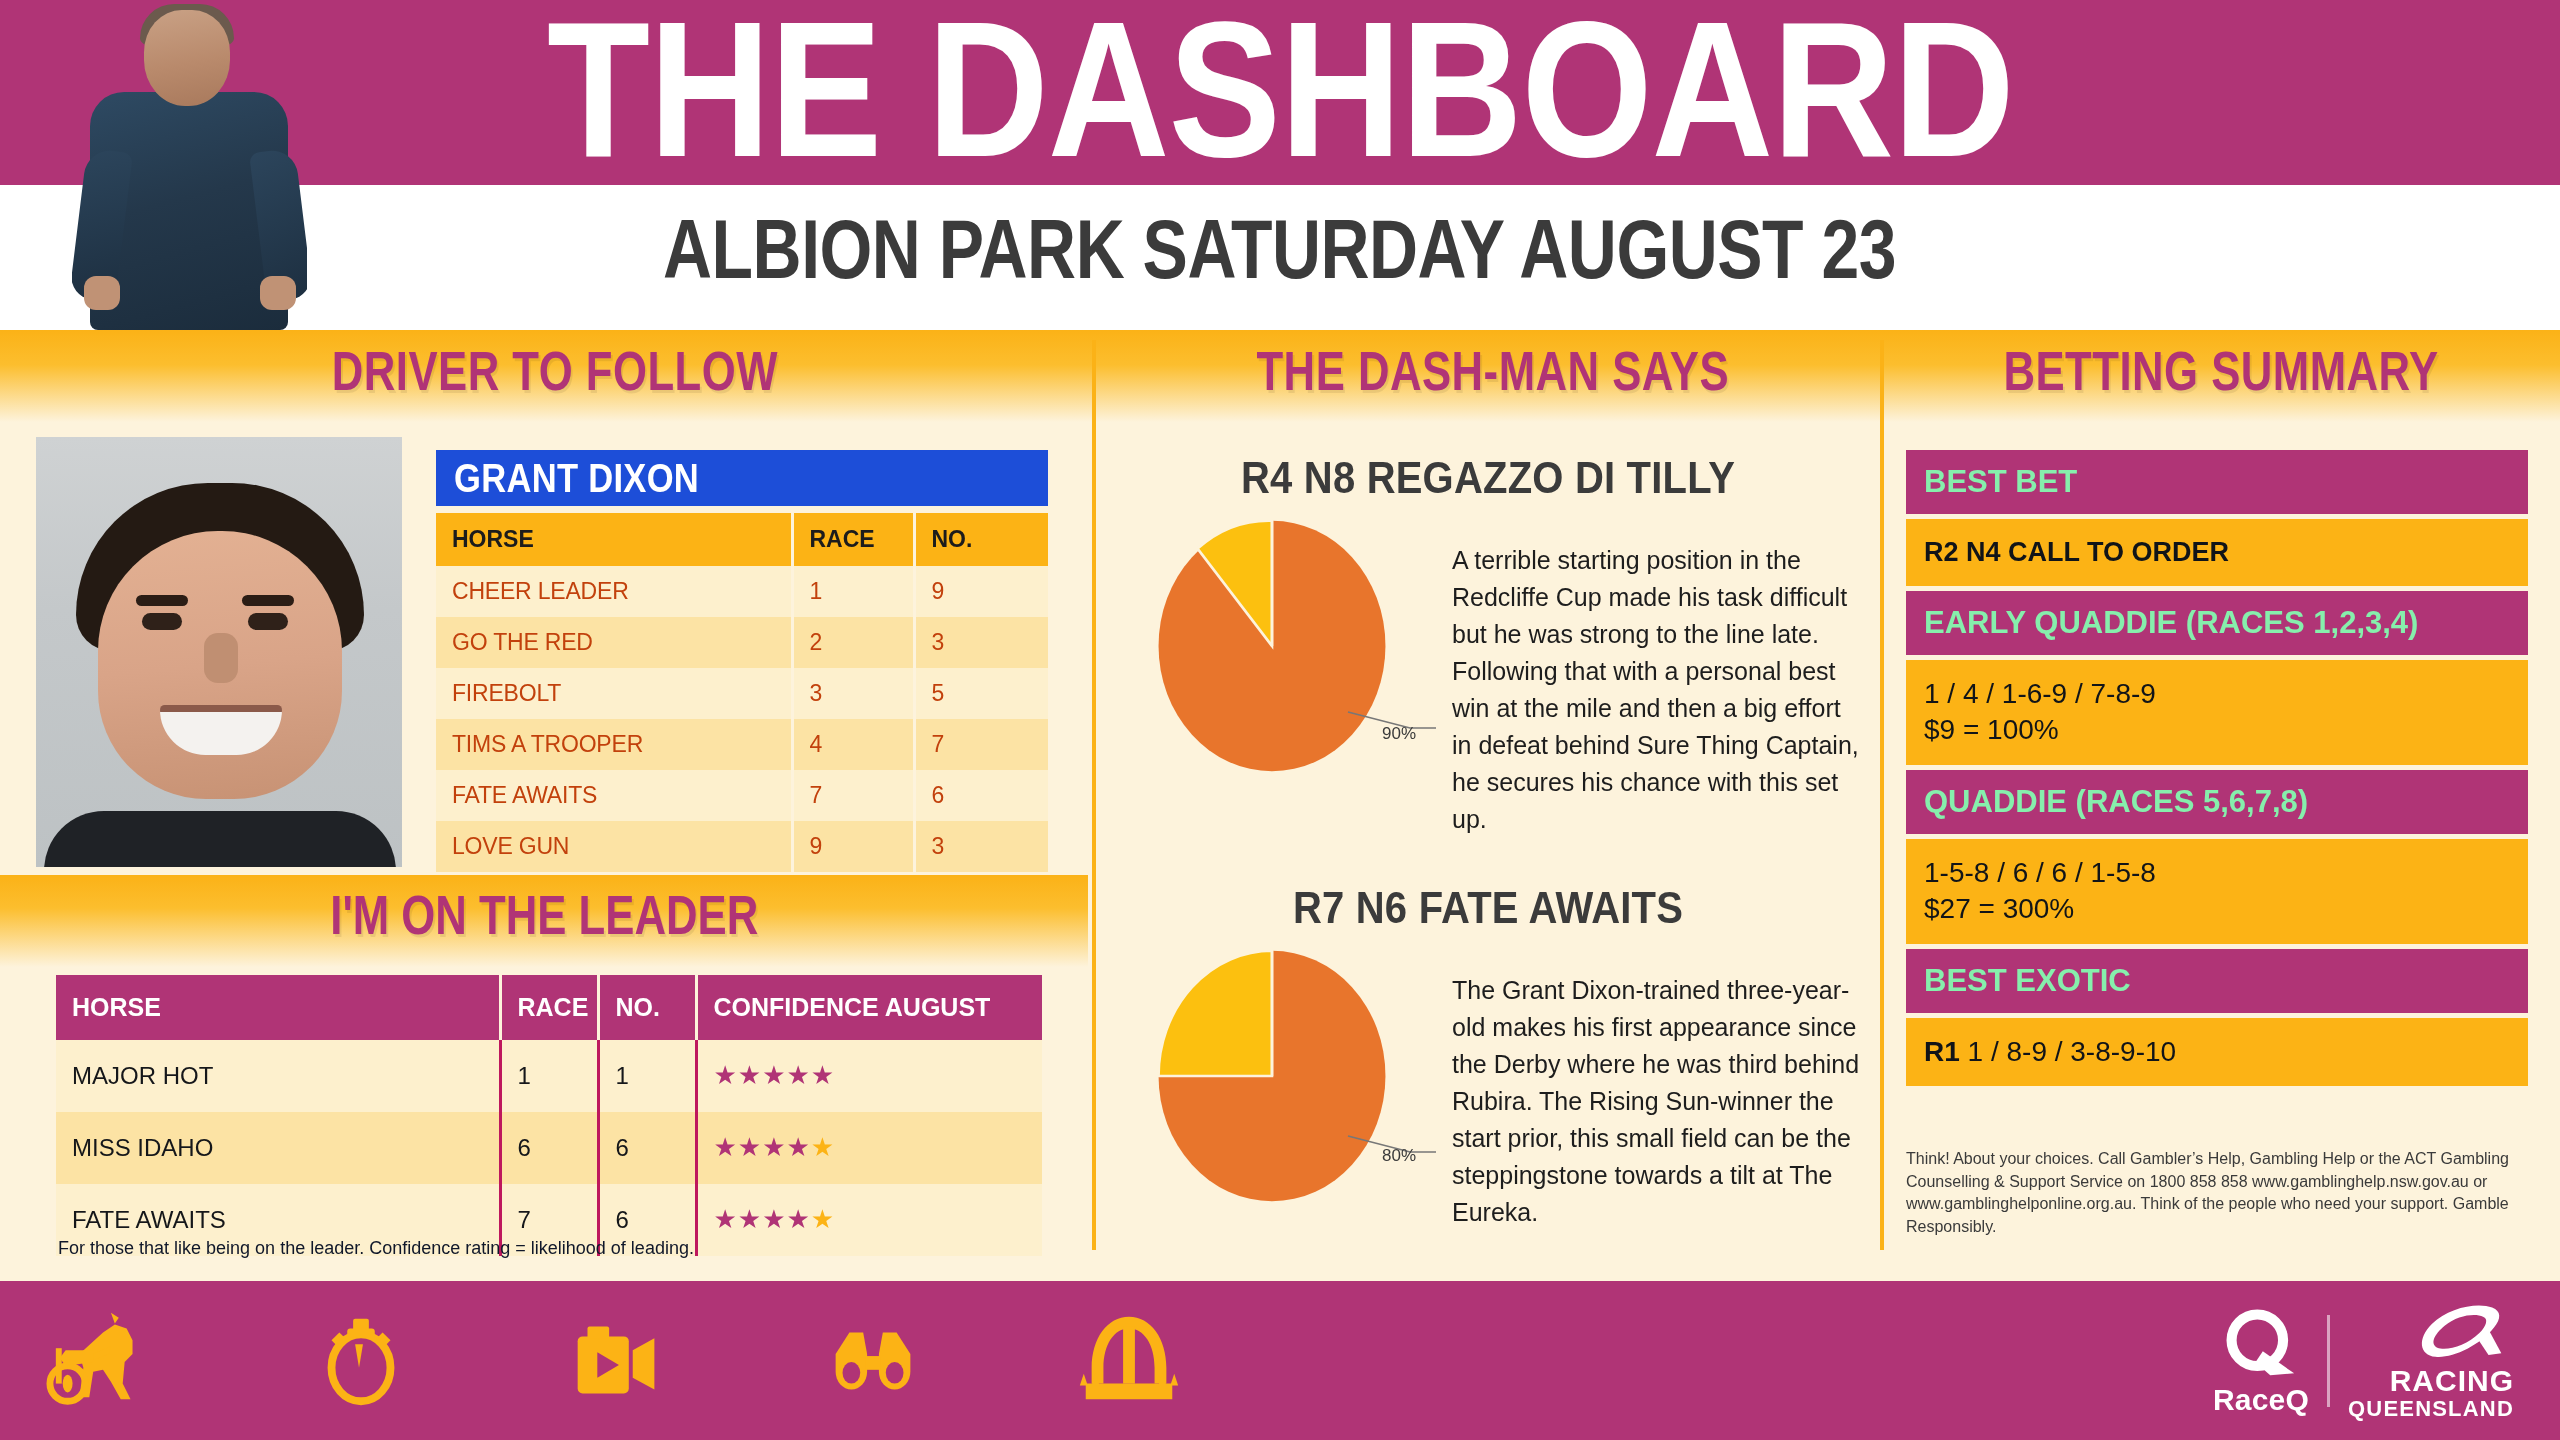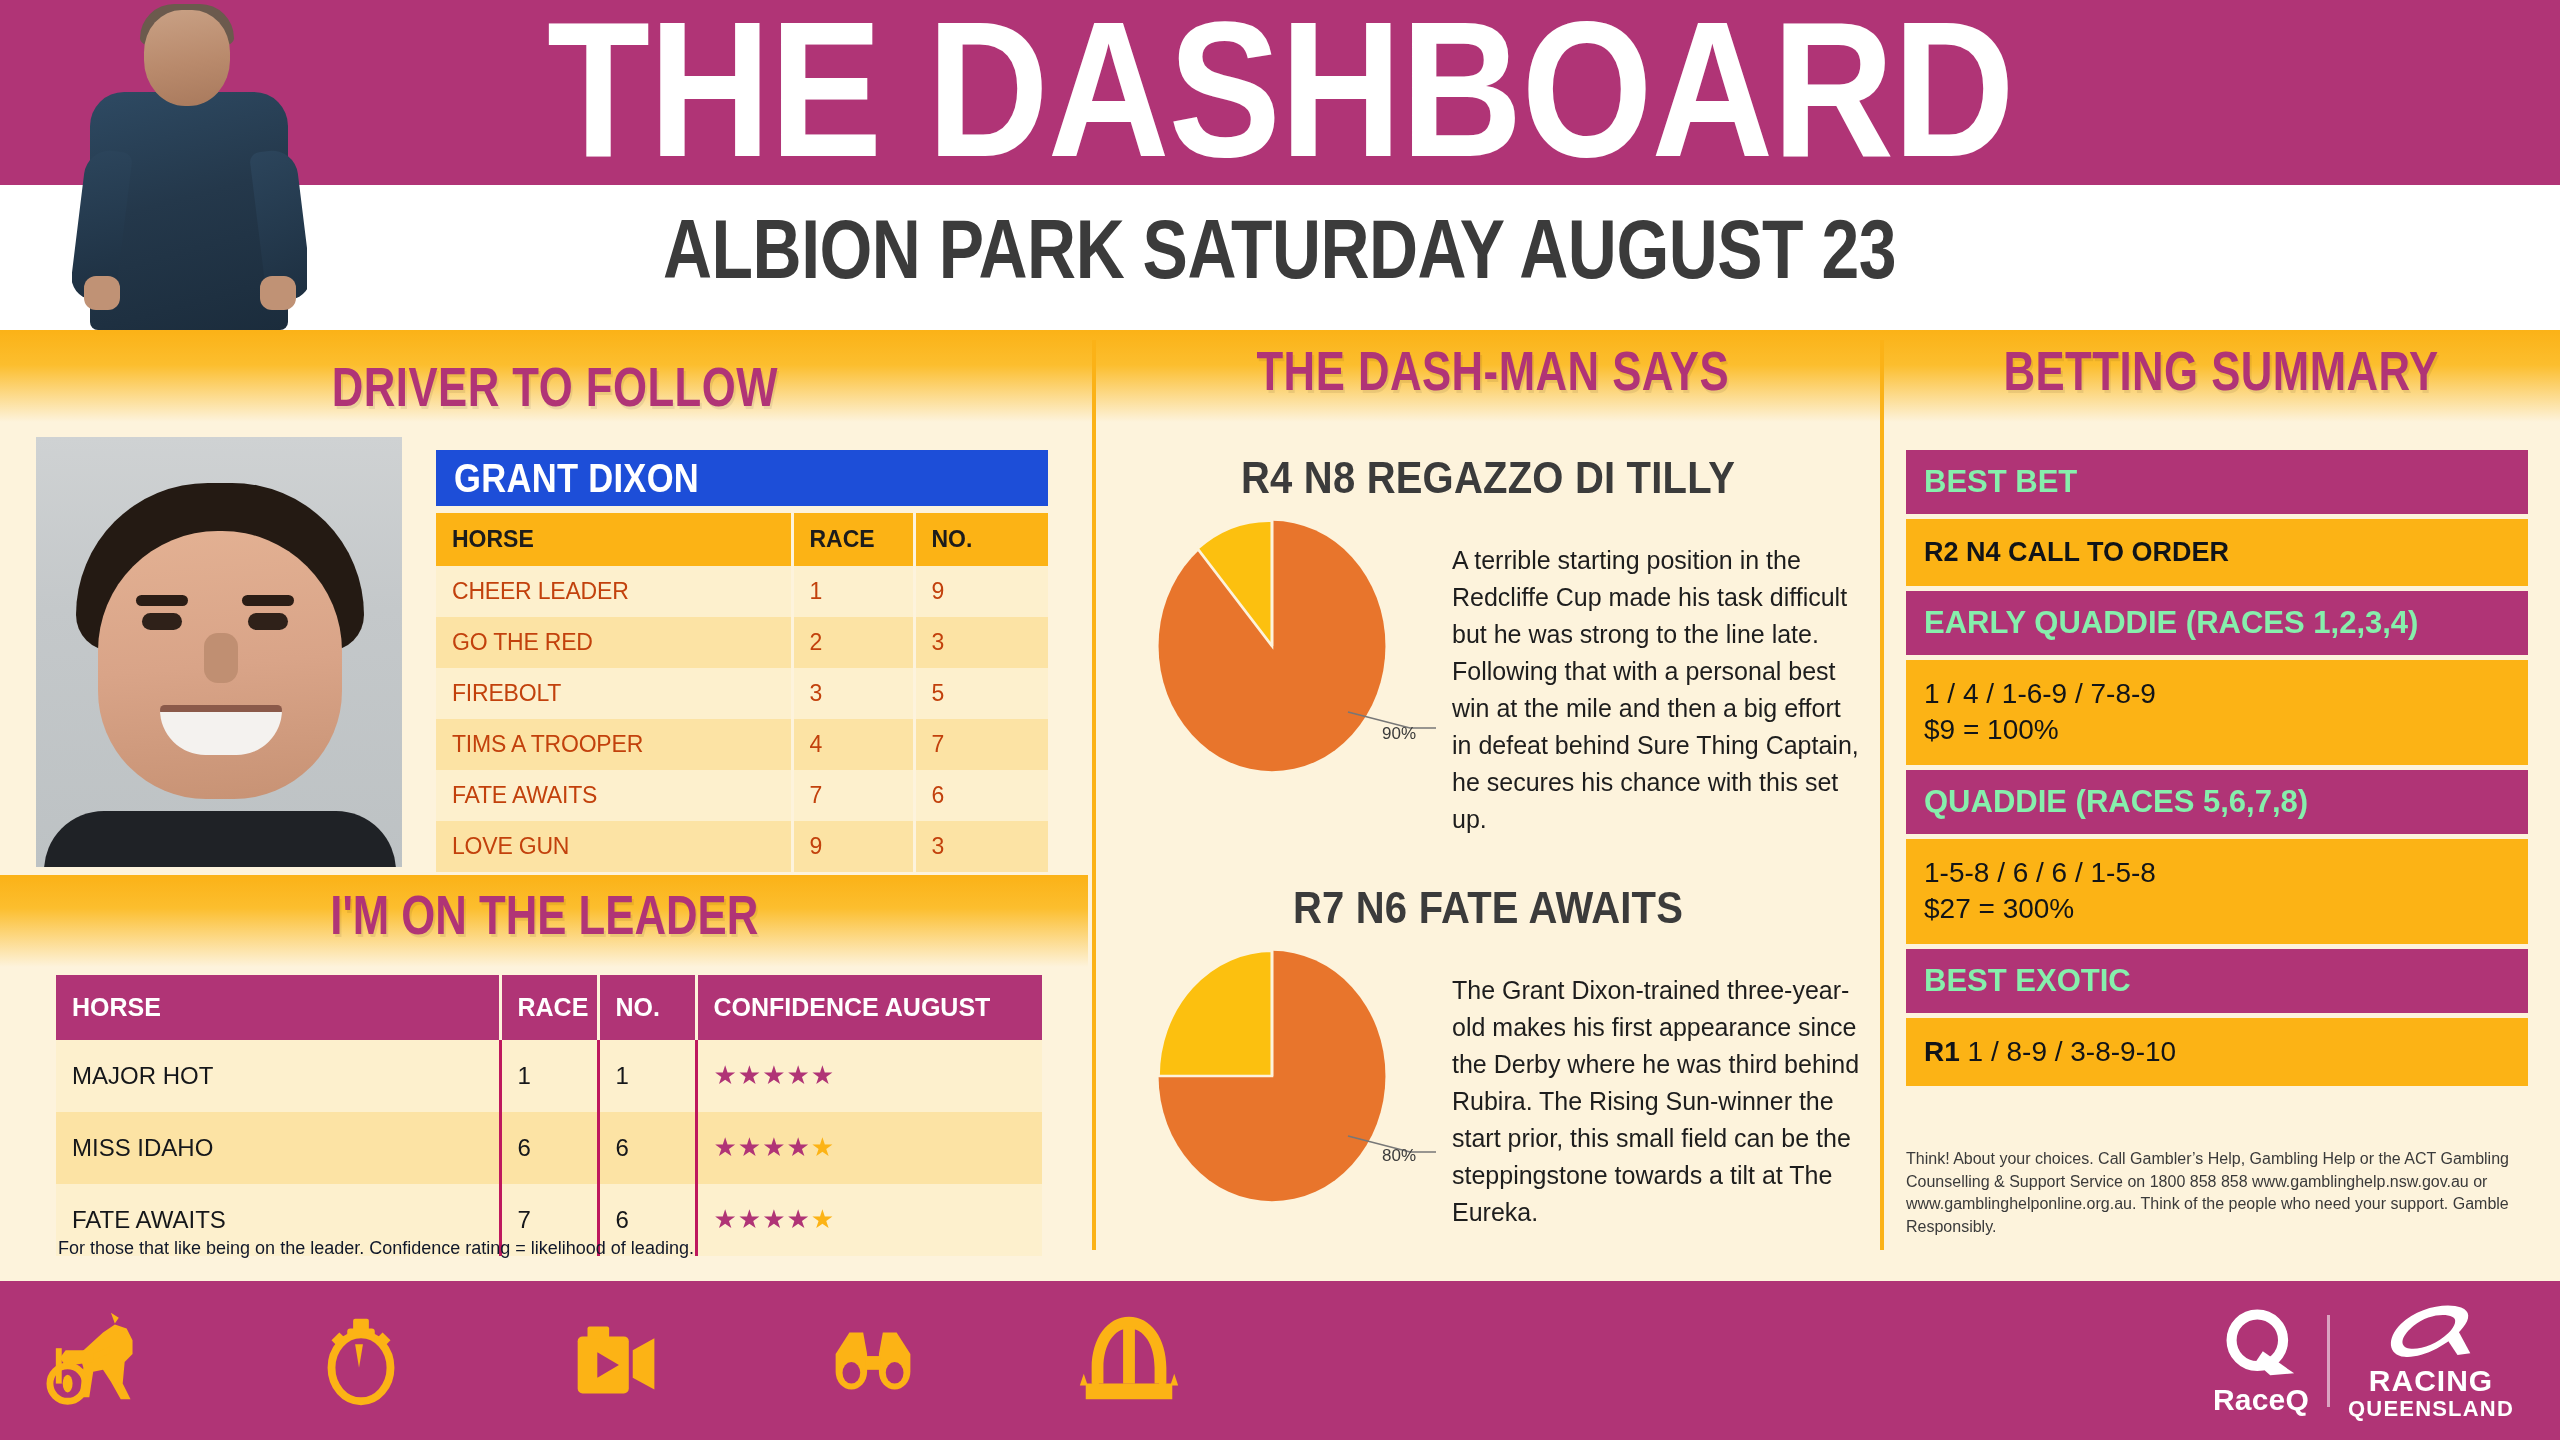--- a/index.html
+++ b/index.html
@@ -79,21 +79,21 @@
   .sec-title {
     position: absolute; top: 336px; height: 70px;
     display: flex; align-items: center; justify-content: center;
     font-weight: 700; color: #b03476; white-space: nowrap;
   }
   .sec-title span {
     font-size: 46px; letter-spacing: 0.5px;
     transform: scaleY(1.2) scaleX(0.95);
     text-shadow: 2px 2px 0 rgba(0,0,0,0.07);
   }
-  #sec-1 { left: 20px;   width: 1070px; margin-top: 16px; }
+  #sec-1 { left: 20px;   width: 1070px; }
   #sec-2 { left: 1098px; width: 790px;  }
   #sec-3 { left: 1896px; width: 650px;  }
 
   
   .col-div {
     position: absolute; top: 340px; width: 4px; height: 910px;
     background: #fbb217;
   }
   #div-1 { left: 1092px; }
   #div-2 { left: 1880px; }
@@ -253,21 +253,21 @@
     position: absolute; left: 46px; top: 1301px; height: 118px;
     display: flex; align-items: center; gap: 138px;
   }
   .ficon { width: 118px; height: 100px; position: relative; }
   .ficon svg { display: block; }
   .footer-logos {
     position: absolute; right: 46px; top: 1308px; height: 106px;
     display: flex; align-items: center; gap: 18px;
   }
   .logo-raceq { display: flex; flex-direction: column; align-items: center; }
-  .logo-rq    { display: flex; flex-direction: column; align-items: center; }
+  .logo-rq    { display: flex; flex-direction: column; align-items: flex-end; }
   .logo-sep   { width: 3px; height: 92px; background: rgba(255,255,255,0.55); }
   .logo-word  { color: #fff; font-weight: 700; letter-spacing: 0.2px; }
   .rq-l1 { color:#fff; font-weight:700; font-size: 30px; line-height: 1.02; letter-spacing: 1px;}
   .rq-l2 { color:#fff; font-weight:700; font-size: 22px; line-height: 1.05; letter-spacing: 1.2px;}
 </style>
 </head>
 <body>
 
 <div class="header"></div>
 <div class="header-white-strip"></div>

